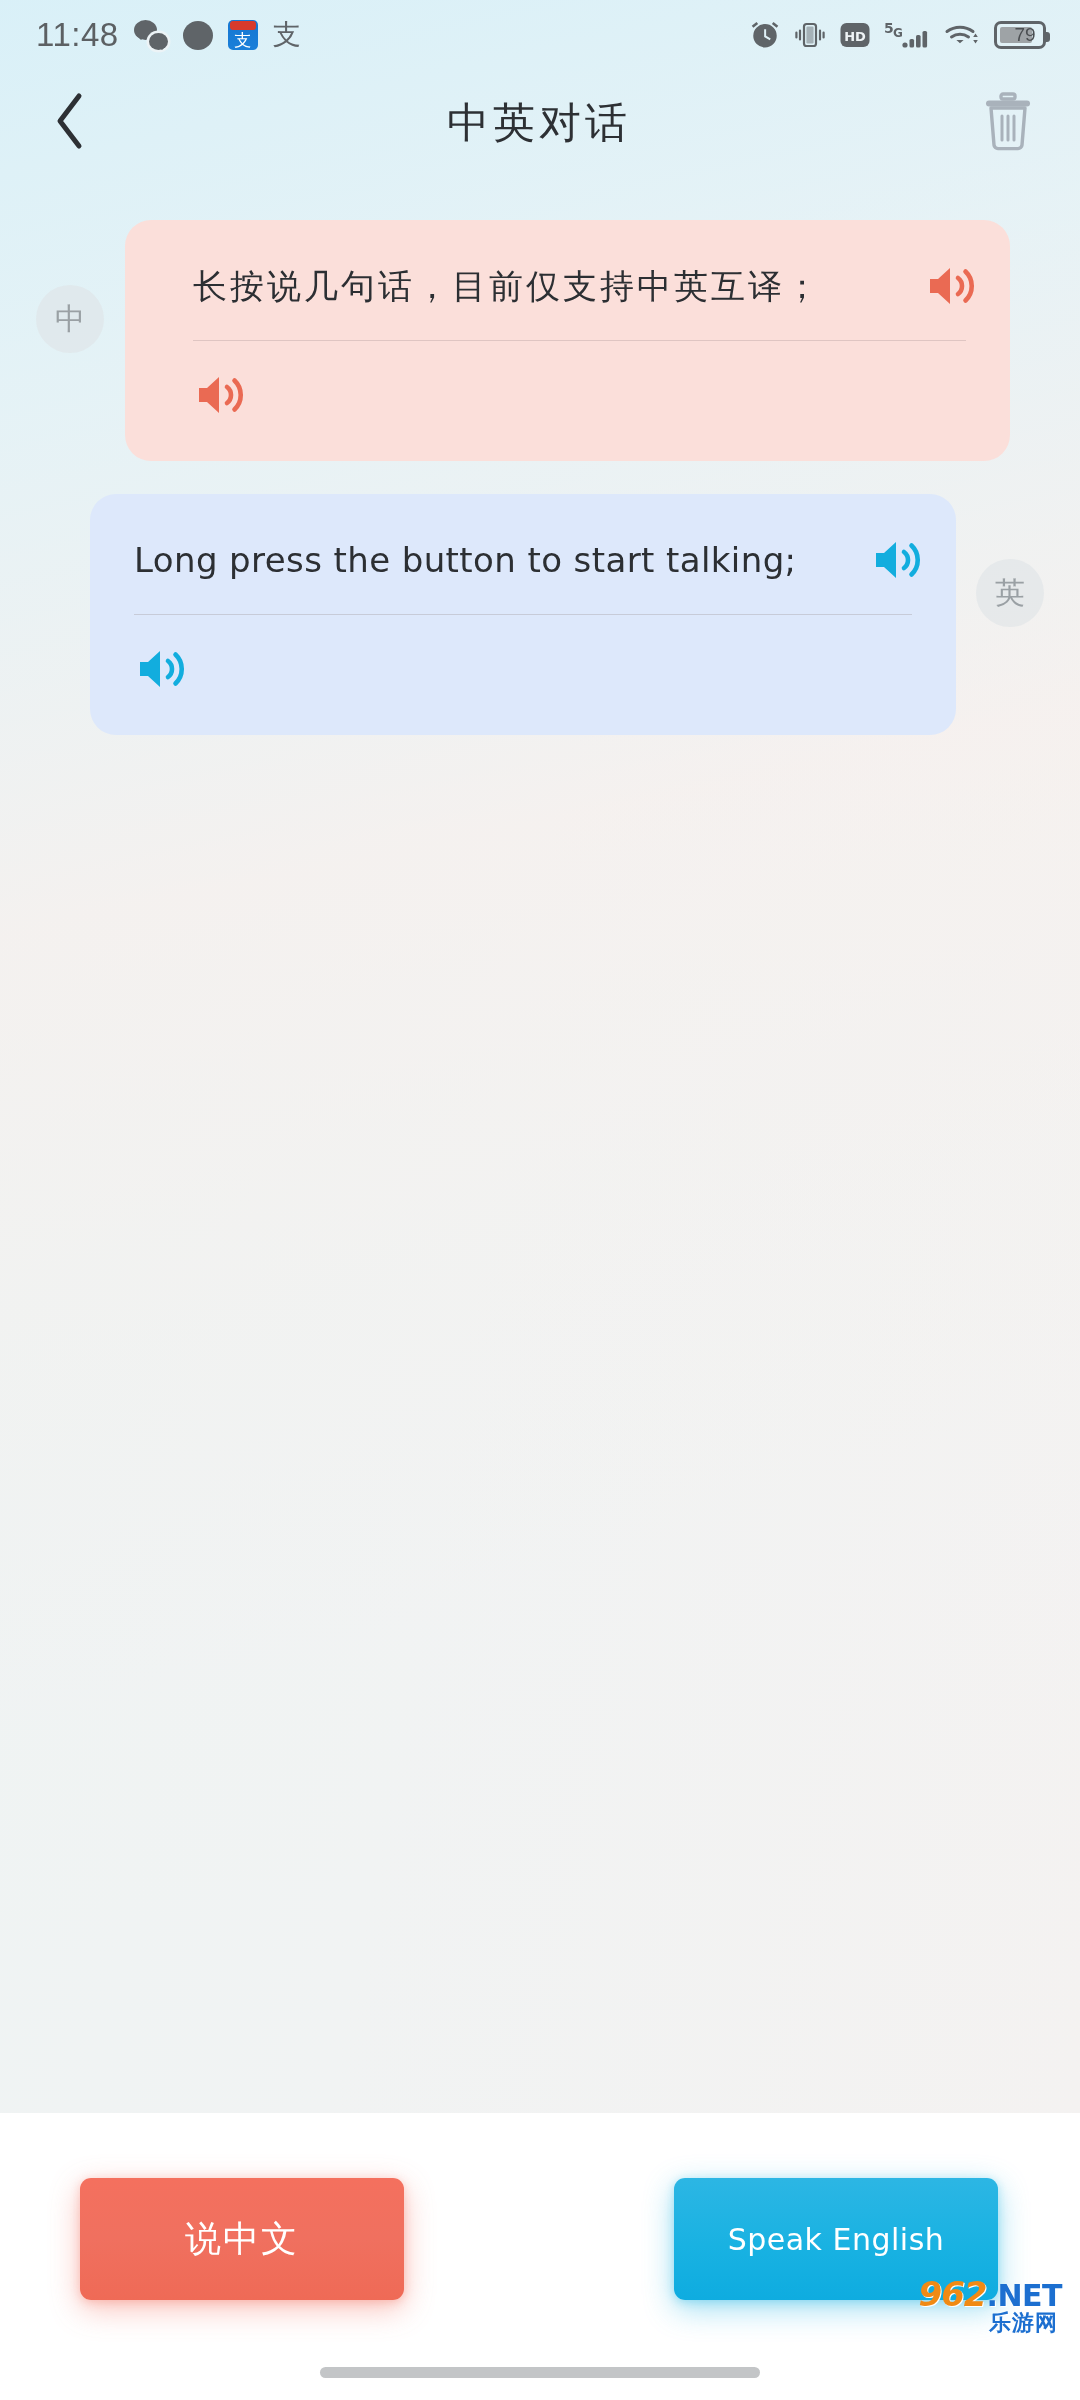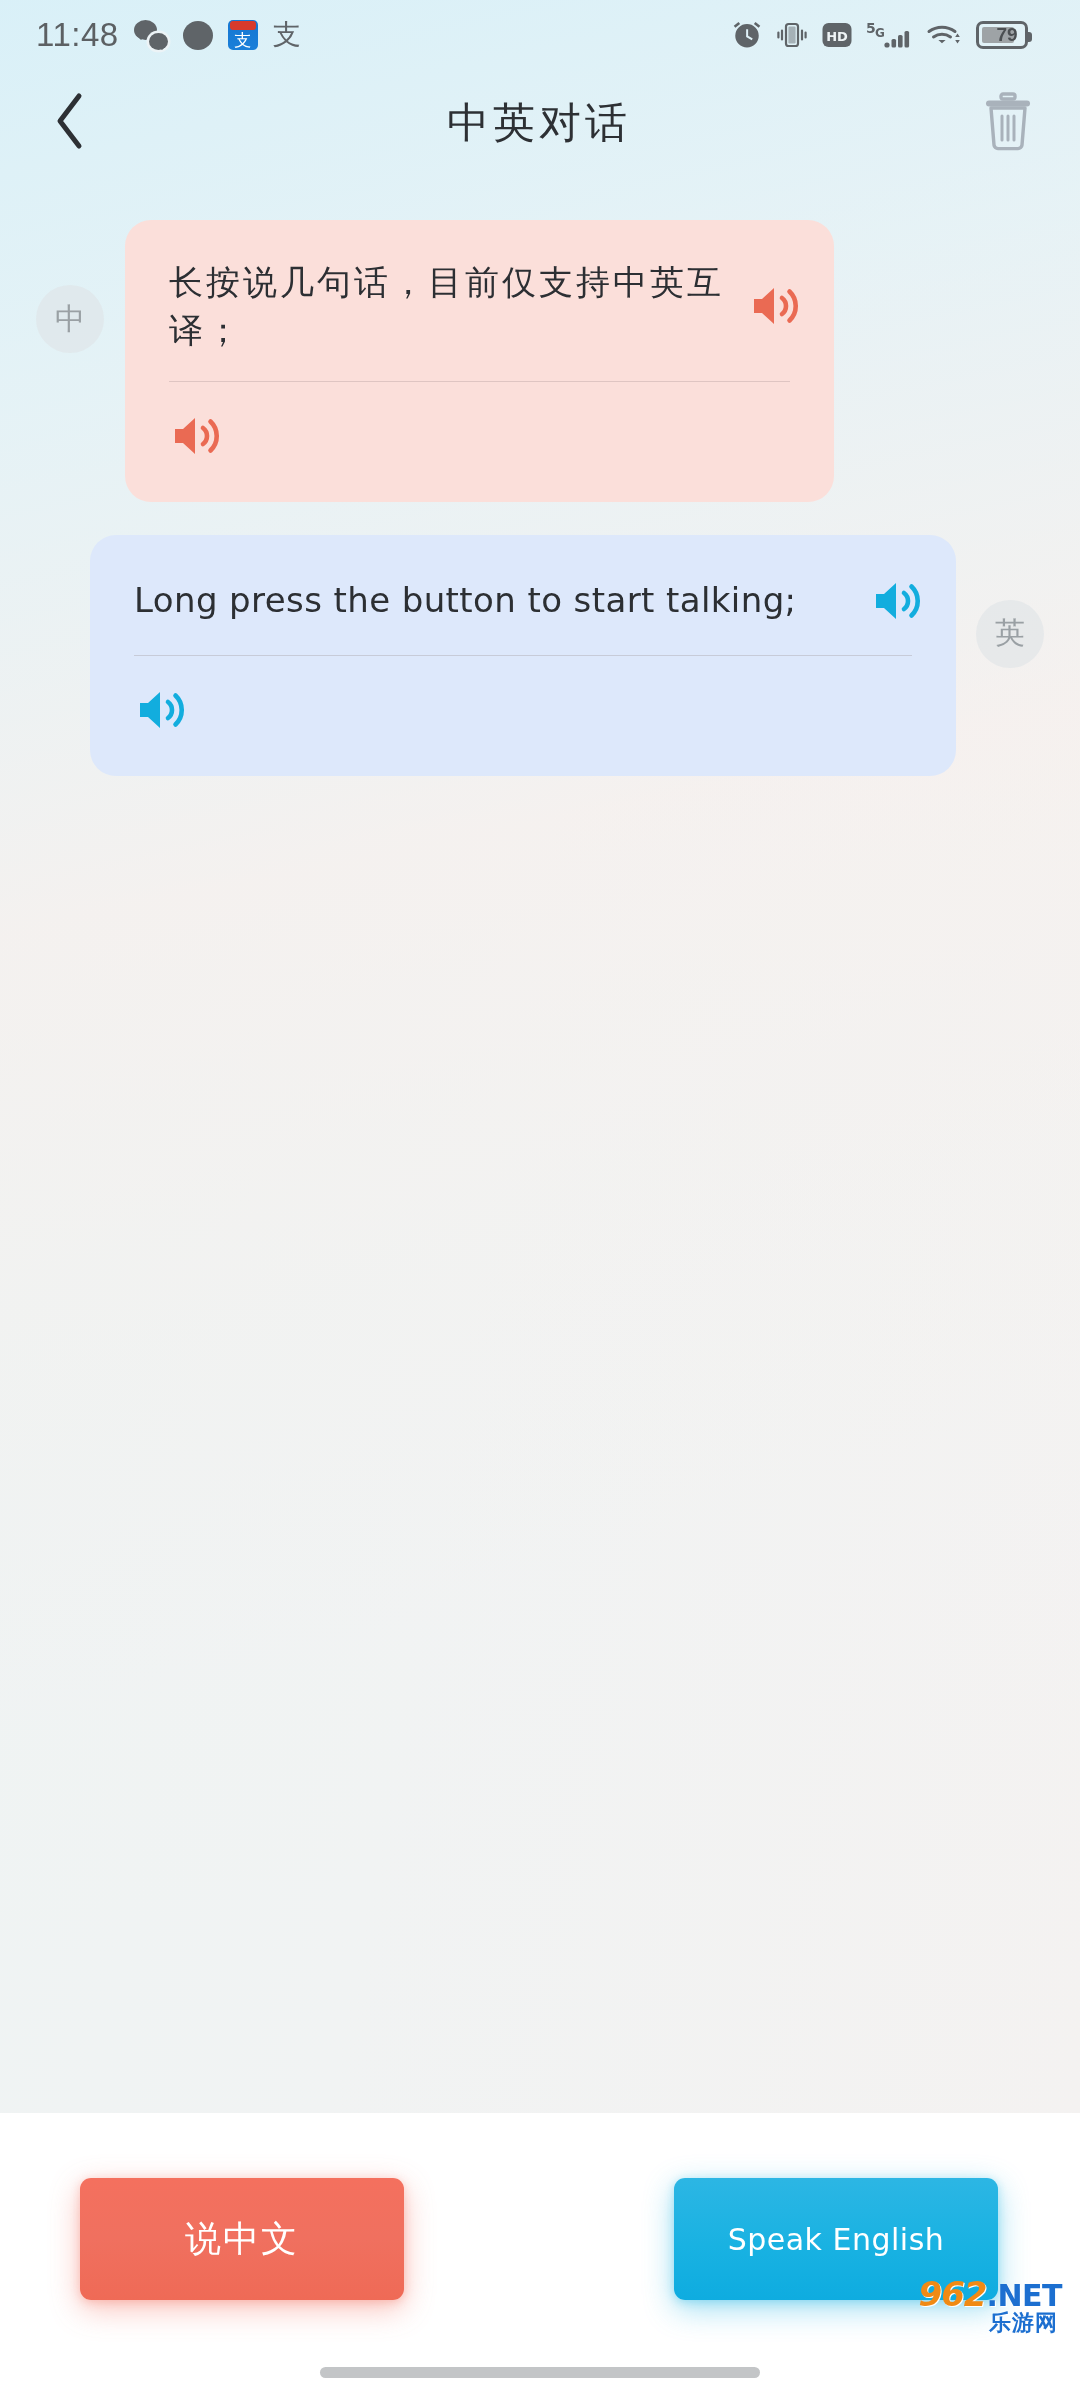--- a/index.html
+++ b/index.html
@@ -33,21 +33,21 @@
         rgba(242,243,244,0) 88%),
       linear-gradient(100deg, #eef3f3 0%, #f1f3f3 48%, #f4f2f1 100%);
     z-index:0;
   }
 
   
   .status-bar {
     position:relative; z-index:3;
     height:70px; flex:0 0 70px;
     display:flex; align-items:center;
-    padding:0 52px 0 36px;
+    padding:0 34px 0 36px;
     color:#55595c;
   }
   .status-left { display:flex; align-items:center; gap:15px; }
   .clock { font-size:33px; letter-spacing:0.5px; color:#5c6063; font-weight:400; }
   .status-right { margin-left:auto; display:flex; align-items:center; gap:14px; }
 
   .ic { display:inline-flex; align-items:center; justify-content:center; }
   .ic svg { display:block; }
 
   
@@ -105,21 +105,21 @@
   }
   .battery:after {
     content:""; position:absolute; right:-7px; top:8px;
     width:4px; height:10px; background:#5f6468; border-radius:0 3px 3px 0;
   }
   .battery .fill {
     height:100%; background:#9ea3a6; border-radius:2px;
   }
   .battery .pct {
     position:absolute; left:10px; right:0; text-align:center;
-    font-size:19px; color:#4b4f52; line-height:22px; font-weight:700;
+    font-size:19px; color:#4b4f52; line-height:22px; font-weight:400;
   }
 
   
   .title-bar {
     position:relative; z-index:3;
     height:105px; flex:0 0 105px;
     display:flex; align-items:center;
     padding:0 36px 0 34px;
   }
   .back-btn {
@@ -157,21 +157,21 @@
     font-family:"DejaVu Sans", sans-serif;
     flex:0 0 68px;
   }
   .msg-row.left  .avatar { margin-top:65px; margin-right:21px; }
   .msg-row.right .avatar { margin-top:65px; margin-left:20px; }
 
   .bubble {
     border-radius:26px;
     padding:12px 0;
   }
-  .bubble.cn { background:#fbdfda; width:709px; }
+  .bubble.cn { background:#fbdfda; width:885px;padding-left:24px; }
   .bubble.en { background:#dde8fb; width:866px;margin-left:28px; }
 
   .line {
     display:flex; align-items:center;
     padding:26px 30px 26px 44px;
     min-height:92px;
   }
   .line .text {
     flex:1 1 auto;
     font-size:34px; line-height:1.42;

